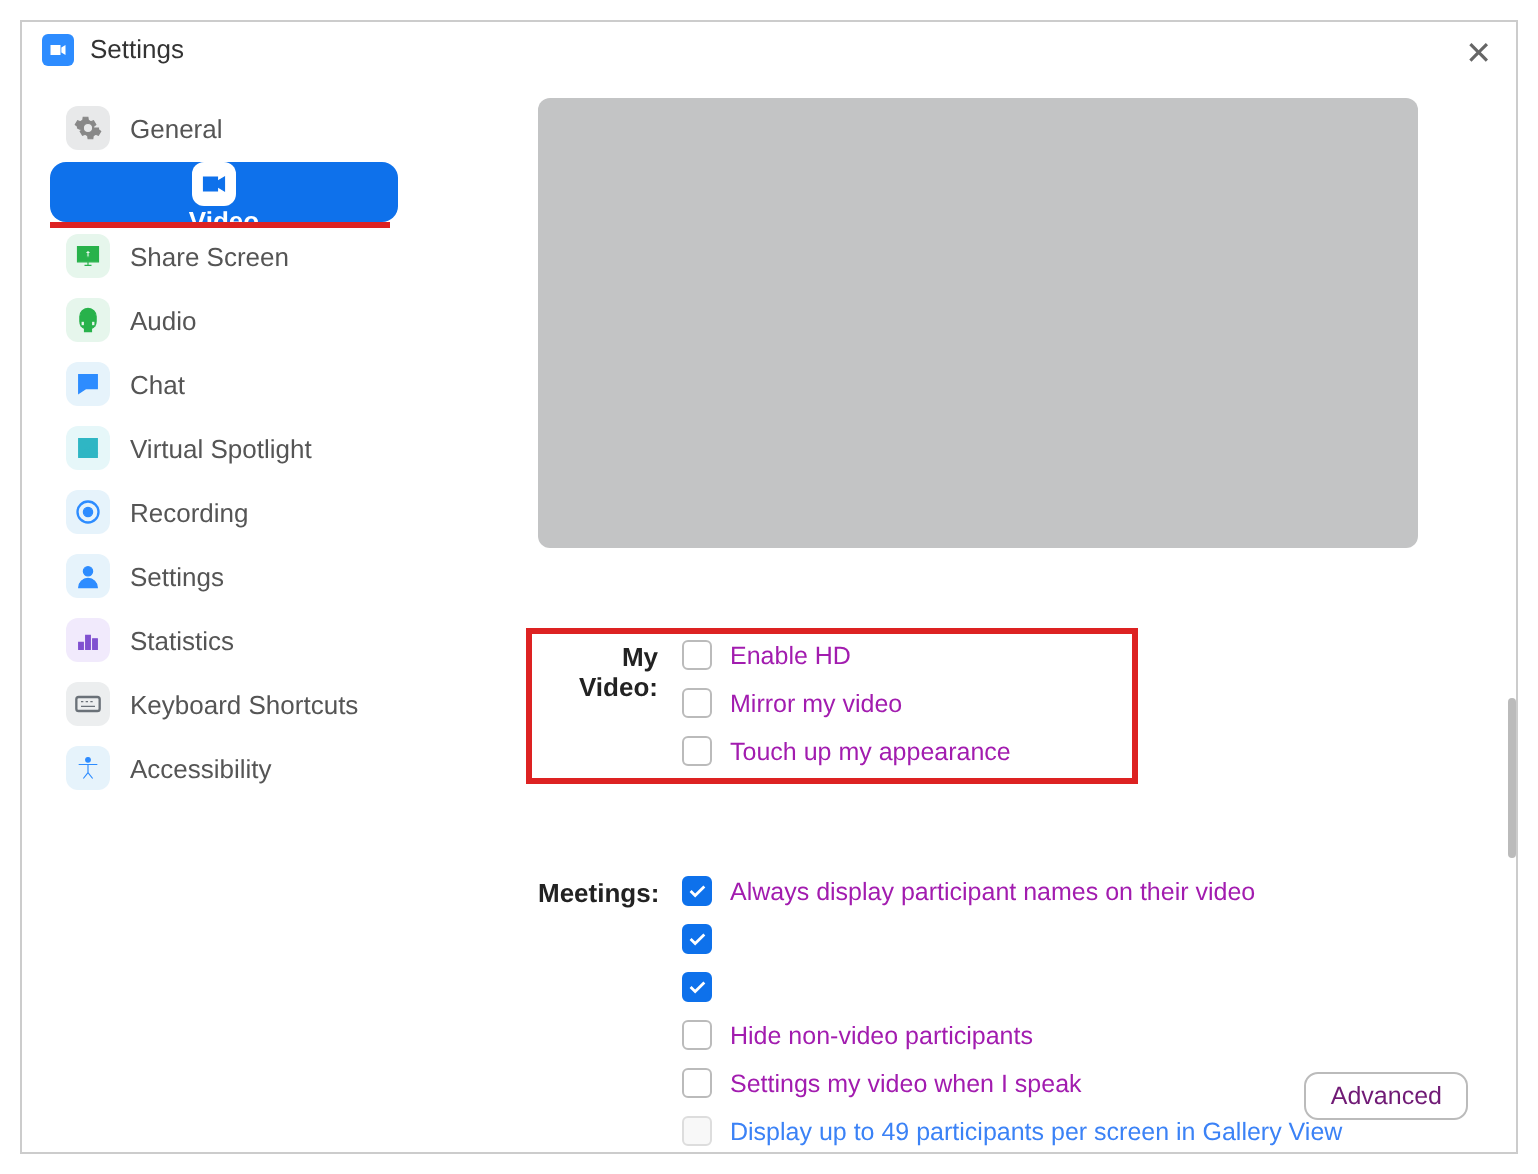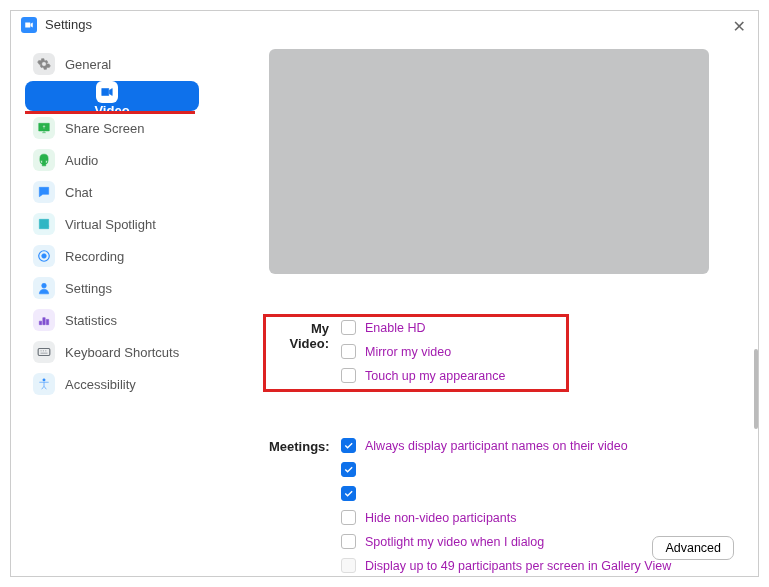--- a/index.html
+++ b/index.html
@@ -123,21 +123,21 @@
       flex: 1;
     }
     .option-row {
       display: flex;
       align-items: center;
       margin-bottom: 9px;
       font-size: 12.5px;
       color: #a21caf;
     }
     .option-row.disabled {
-      color: #a21caf;
+      color: #3b82f6;
     }
     .checkbox {
       width: 15px;
       height: 15px;
       border: 1px solid #bbb;
       border-radius: 3px;
       margin-right: 9px;
       display: inline-flex;
       align-items: center;
       justify-content: center;
@@ -161,21 +161,21 @@
     .advanced-btn {
       position: absolute;
       right: 24px;
       bottom: 16px;
       border: 1px solid #bbb;
       border-radius: 7px;
       padding: 4px 12px;
       background: #fff;
       font-size: 12.5px;
       cursor: pointer;
-      color: #000000;
+      color: #701a75;
     }
     .scrollbar-indicator {
       position: absolute;
       right: 0px;
       top: 310px;
       width: 4px;
       height: 80px;
       background: #bbb;
       border-radius: 3px;
     }
@@ -337,21 +337,21 @@
                   <path d="M5 12l5 5L20 7" fill="none" stroke="#fff" stroke-width="3"></path>
                 </svg>
               </span>
             </div>
             <div class="option-row">
               <span class="checkbox"></span>
               <span>Hide non-video participants</span>
             </div>
             <div class="option-row">
               <span class="checkbox"></span>
-              <span>Spotlight my video when I dialog</span>
+              <span>Settings my video when I speak</span>
             </div>
             <div class="option-row disabled">
               <span class="checkbox disabled"></span>
               <span>Display up to 49 participants per screen in Gallery View</span>
             </div>
           </div>
       </div>
 
       <button class="advanced-btn">Advanced</button>
       <div class="scrollbar-indicator"></div>

